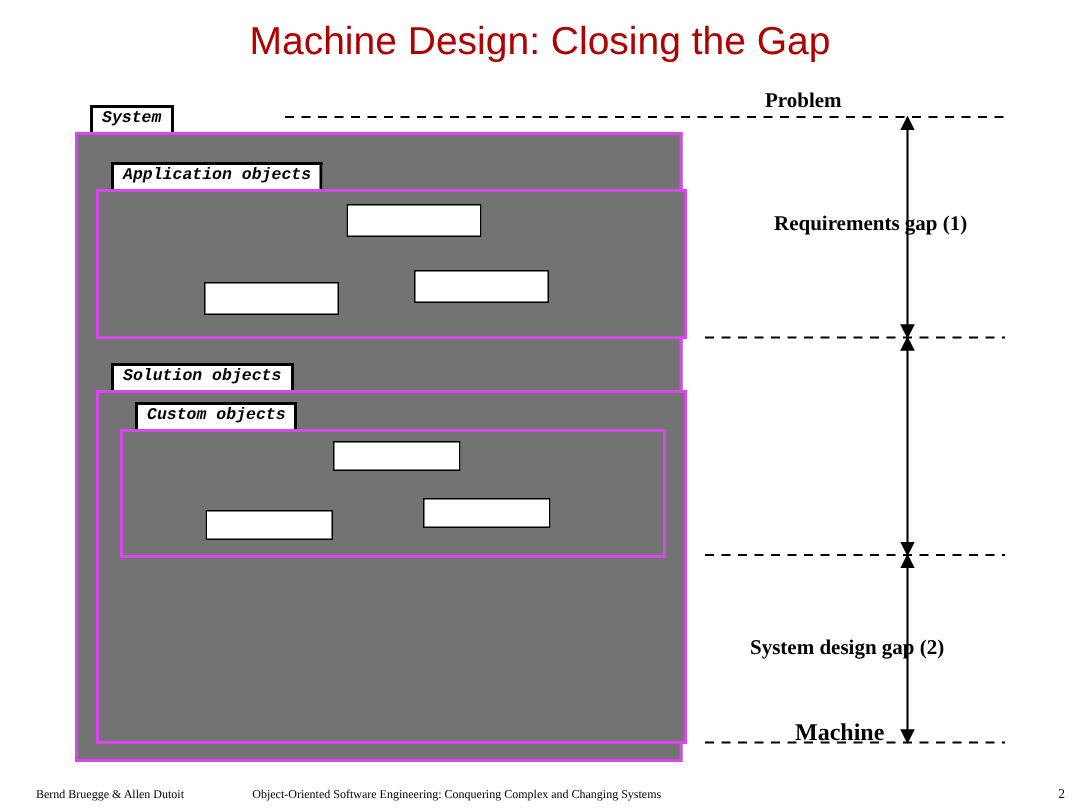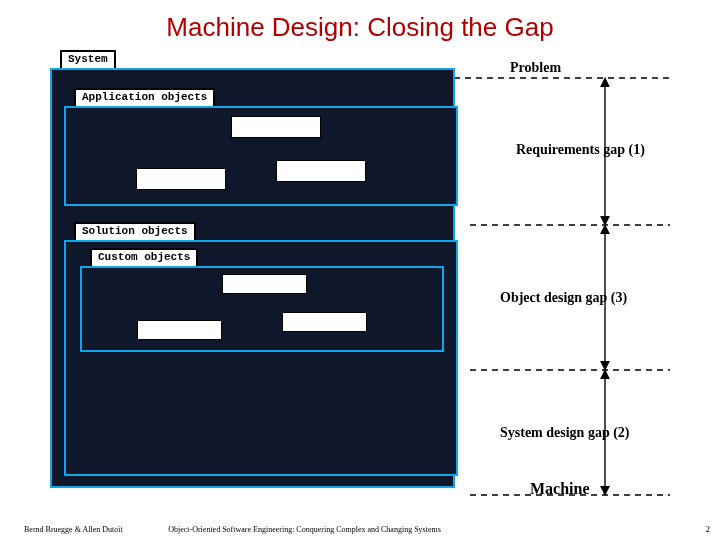--- a/index.html
+++ b/index.html
@@ -36,22 +36,22 @@
     border: 2px solid #000;
     border-bottom: none;
     background: #fff;
     font-family: "Courier New", monospace;
     font-weight: bold;
     font-size: 11px;
     padding: 1px 6px 0 6px;
     white-space: nowrap;
   }
   .folder .body {
-    border: 2px solid #0ea5e9;
-    background: #0f172a;
+    border: 2px solid #d946ef;
+    background: #737373;
     width: 100%;
     height: 100%;
     position: relative;
   }
   .box {
     position: absolute;
     border: 1.5px solid #000;
     background: #fff;
   }
   .rlabel {
@@ -118,21 +118,21 @@
     <line x1="188" y1="252" x2="148" y2="278" stroke="#000" stroke-width="1" stroke-dasharray="4 3"></line>
     <line x1="210" y1="252" x2="255" y2="278" stroke="#000" stroke-width="1" stroke-dasharray="4 3"></line>
 
     <line x1="230" y1="300" x2="230" y2="336" stroke="#000" stroke-width="1" stroke-dasharray="4 3"></line>
     <line x1="270" y1="300" x2="270" y2="336" stroke="#000" stroke-width="1" stroke-dasharray="4 3"></line>
 
     <line x1="215" y1="372" x2="170" y2="395" stroke="#000" stroke-width="1" stroke-dasharray="4 3"></line>
     <line x1="235" y1="372" x2="275" y2="395" stroke="#000" stroke-width="1" stroke-dasharray="4 3"></line>
   </svg>
 
-  <div class="folder" style="left:0; top:8px; width:405px; height:420px;">
+  <div class="folder" style="left:0; top:28px; width:405px; height:420px;font-style:italic;">
     <div class="tab">System</div>
     <div class="body">
 
       <div class="folder" style="left:12px; top:36px; width:394px; height:100px;">
         <div class="tab">Application objects</div>
         <div class="body">
           <div class="box" style="left:165px; top:8px; width:90px; height:22px;"></div>
           <div class="box" style="left:70px; top:60px; width:90px; height:22px;"></div>
           <div class="box" style="left:210px; top:52px; width:90px; height:22px;"></div>
         </div>
@@ -151,20 +151,19 @@
             </div>
           </div>
 
         </div>
       </div>
     </div>
   </div>
 
   <div class="rlabel" style="left:460px; top:0px;">Problem</div>
   <div class="rlabel" style="left:450px; top:82px;margin-left:16px;">Requirements gap (1)</div>
-  <div class="rlabel" style="left:450px; top:230px;">Object design gap (3)</div>
   <div class="rlabel" style="left:450px; top:365px;">System design gap (2)</div>
   <div class="rlabel" style="left:480px; top:420px; font-size:16px;">Machine</div>
 </div>
 
 <div class="footer-left">Bernd Bruegge &amp; Allen Dutoit</div>
 <div class="footer-center">Object-Oriented Software Engineering: Conquering Complex and Changing Systems</div>
 <div class="footer-right">2</div>
 
 </body></html>

